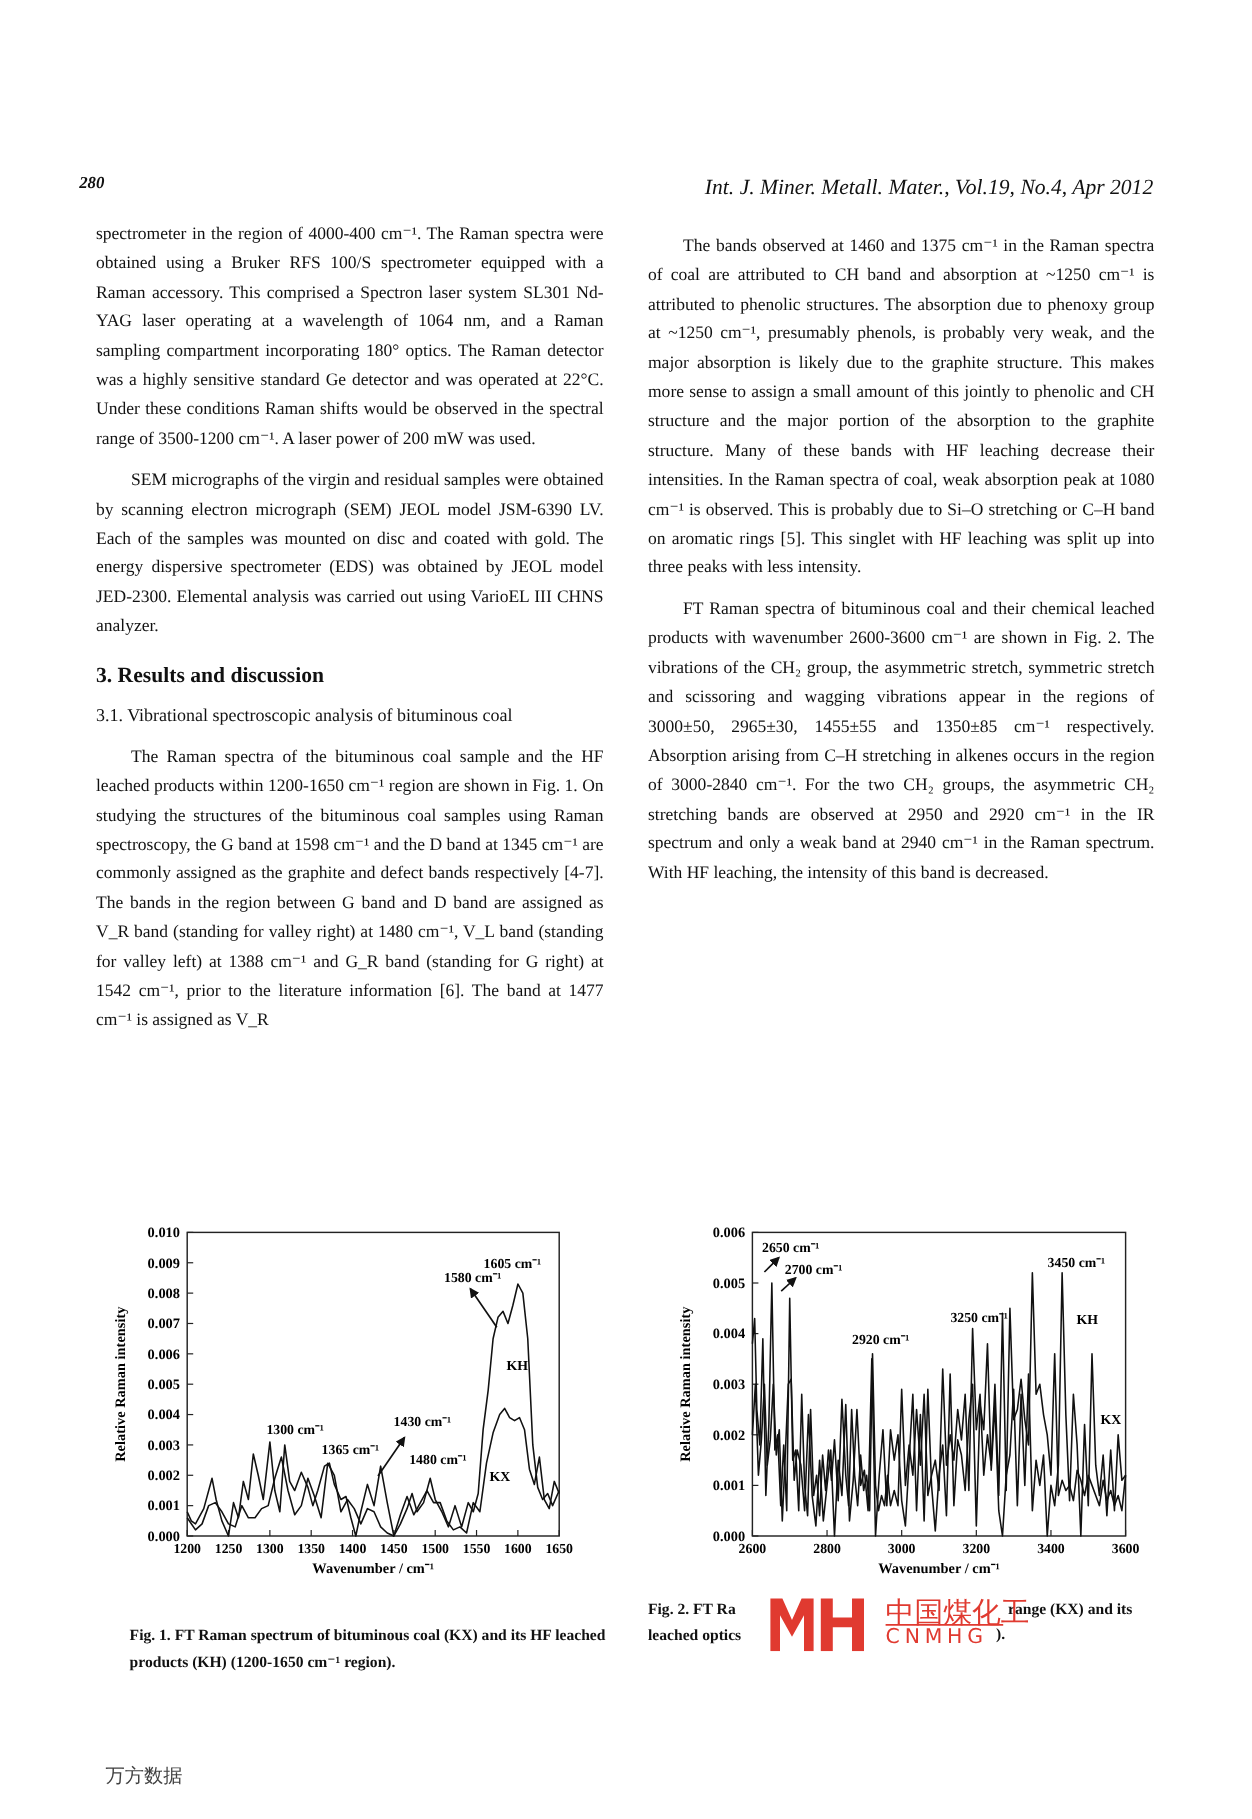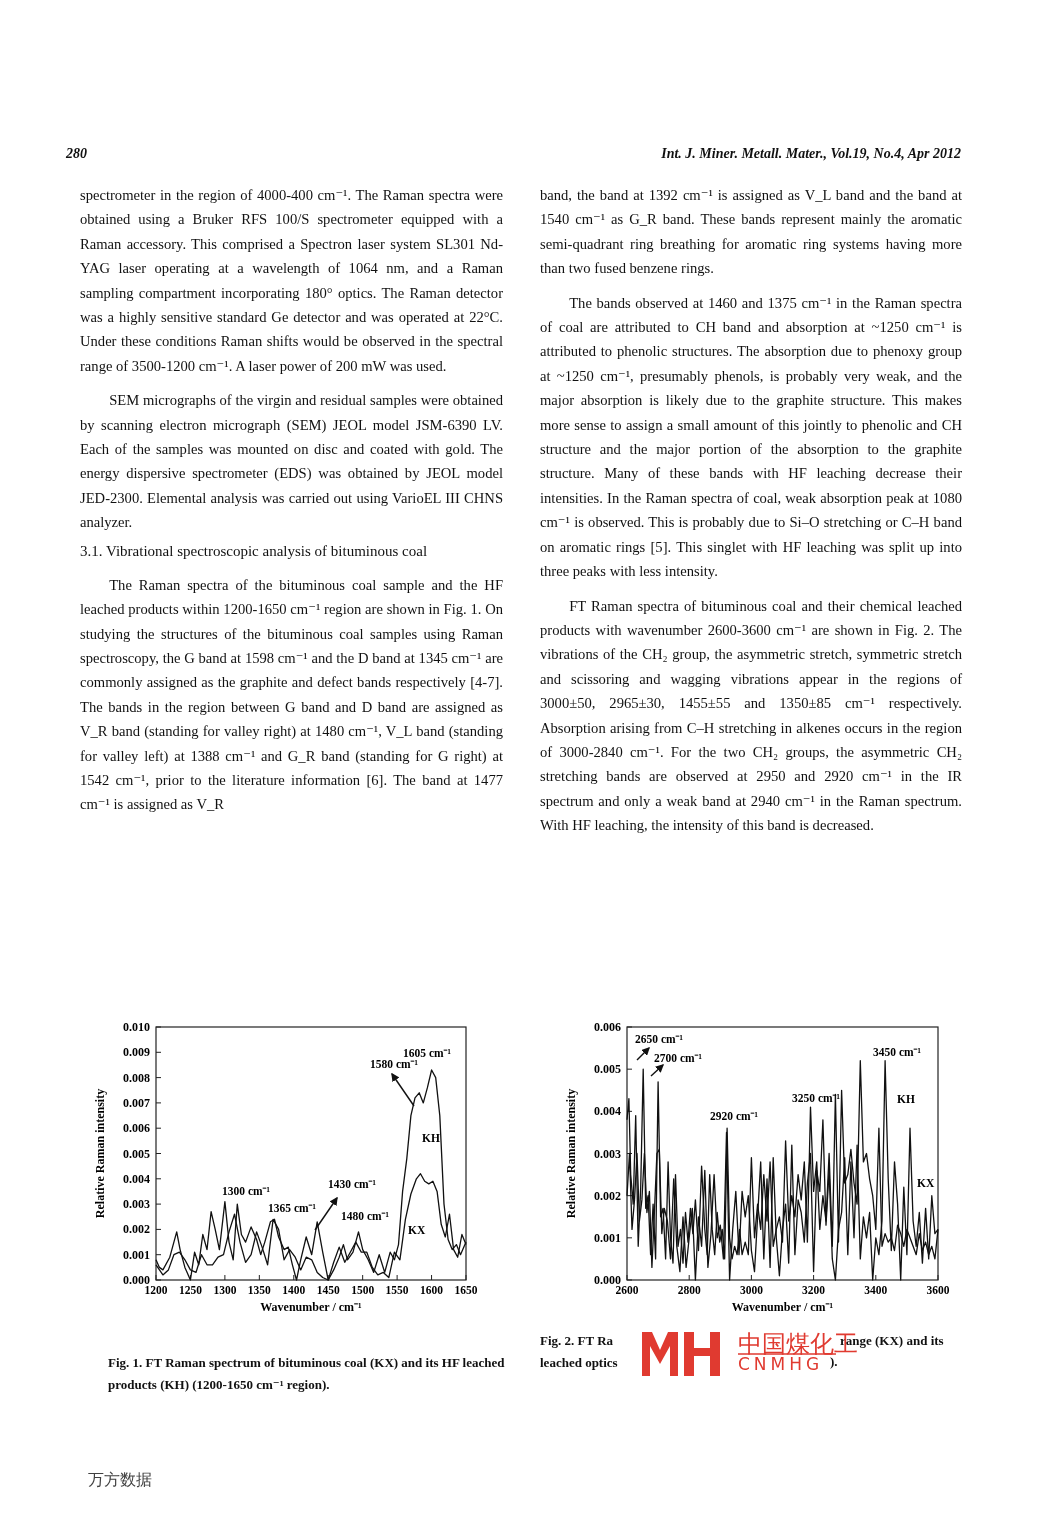--- a/index.html
+++ b/index.html
@@ -1,19 +1,19 @@
 <!DOCTYPE html>
 <html><head>
 <meta charset="utf-8">
 <style>
   html,body{margin:0;padding:0;background:#fff;}
   body{width:1043px;height:1516px;position:relative;overflow:hidden;font-family:"Liberation Serif","DejaVu Serif",serif;color:#111;}
   .abs{position:absolute;}
   .pagenum{left:66px;top:146px;font-size:14px;font-weight:bold;font-style:italic;text-align:right;}
-  .journal{right:82px;top:146px;font-size:14px;font-weight:bold;font-style:italic;}
+  .journal{right:82px;top:146px;font-size:18px;font-weight:normal;font-style:italic;}
   .col{position:absolute;font-size:14.6px;line-height:24.4px;text-align:justify;}
   .col p{margin:0;}
   .col p.ind{text-indent:2em;}
   .col p.gap{margin-top:10px;}
   .left{left:80px;top:183px;width:423px;}
   .right{left:540px;top:183px;width:422px;}
   h2{font-size:18px;font-weight:bold;margin:14px 0 10px 0;line-height:26px;}
   h3{font-size:15px;font-weight:normal;margin:4px 0 4px 0;line-height:24px;}
   .fig{position:absolute;}
   .fig svg{display:block;}
@@ -24,26 +24,26 @@
 </style>
 </head>
 <body>
 
 <div class="abs pagenum">280</div>
 <div class="abs journal">Int. J. Miner. Metall. Mater., Vol.19, No.4, Apr 2012</div>
 
 <div class="col left">
   <p>spectrometer in the region of 4000-400 cm⁻¹. The Raman spectra were obtained using a Bruker RFS 100/S spectrometer equipped with a Raman accessory. This comprised a Spectron laser system SL301 Nd-YAG laser operating at a wavelength of 1064 nm, and a Raman sampling compartment incorporating 180° optics. The Raman detector was a highly sensitive standard Ge detector and was operated at 22°C. Under these conditions Raman shifts would be observed in the spectral range of 3500-1200 cm⁻¹. A laser power of 200 mW was used.</p>
   <p class="ind gap">SEM micrographs of the virgin and residual samples were obtained by scanning electron micrograph (SEM) JEOL model JSM-6390 LV. Each of the samples was mounted on disc and coated with gold. The energy dispersive spectrometer (EDS) was obtained by JEOL model JED-2300. Elemental analysis was carried out using VarioEL III CHNS analyzer.</p>
+  <h2>3. Results and discussion</h2>
   <h3>3.1. Vibrational spectroscopic analysis of bituminous coal</h3>
   <p class="ind gap">The Raman spectra of the bituminous coal sample and the HF leached products within 1200-1650 cm⁻¹ region are shown in Fig. 1. On studying the structures of the bituminous coal samples using Raman spectroscopy, the G band at 1598 cm⁻¹ and the D band at 1345 cm⁻¹ are commonly assigned as the graphite and defect bands respectively [4-7]. The bands in the region between G band and D band are assigned as V_R band (standing for valley right) at 1480 cm⁻¹, V_L band (standing for valley left) at 1388 cm⁻¹ and G_R band (standing for G right) at 1542 cm⁻¹, prior to the literature information [6]. The band at 1477 cm⁻¹ is assigned as V_R</p>
 </div>
 
 <div class="col right">
-  <p>band, the band at 1392 cm⁻¹ is assigned as V_L band and the band at 1540 cm⁻¹ as G_R band. These bands represent mainly the aromatic semi-quadrant ring breathing for aromatic ring systems having more than two fused benzene rings.</p>
   <p class="ind gap">The bands observed at 1460 and 1375 cm⁻¹ in the Raman spectra of coal are attributed to CH band and absorption at ~1250 cm⁻¹ is attributed to phenolic structures. The absorption due to phenoxy group at ~1250 cm⁻¹, presumably phenols, is probably very weak, and the major absorption is likely due to the graphite structure. This makes more sense to assign a small amount of this jointly to phenolic and CH structure and the major portion of the absorption to the graphite structure. Many of these bands with HF leaching decrease their intensities. In the Raman spectra of coal, weak absorption peak at 1080 cm⁻¹ is observed. This is probably due to Si–O stretching or C–H band on aromatic rings [5]. This singlet with HF leaching was split up into three peaks with less intensity.</p>
   <p class="ind gap">FT Raman spectra of bituminous coal and their chemical leached products with wavenumber 2600-3600 cm⁻¹ are shown in Fig. 2. The vibrations of the CH₂ group, the asymmetric stretch, symmetric stretch and scissoring and wagging vibrations appear in the regions of 3000±50, 2965±30, 1455±55 and 1350±85 cm⁻¹ respectively. Absorption arising from C–H stretching in alkenes occurs in the region of 3000-2840 cm⁻¹. For the two CH₂ groups, the asymmetric CH₂ stretching bands are observed at 2950 and 2920 cm⁻¹ in the IR spectrum and only a weak band at 2940 cm⁻¹ in the Raman spectrum. With HF leaching, the intensity of this band is decreased.</p>
 </div>
 
 <div class="fig" style="left:70px;top:1010px;">
   <svg id="fig1" width="420" height="310">
       <defs>
         <marker id="arrfig1" markerWidth="6" markerHeight="6" refX="5" refY="3" orient="auto">
           <path d="M0 0 L6 3 L0 6 Z" fill="#111"></path>
         </marker>

